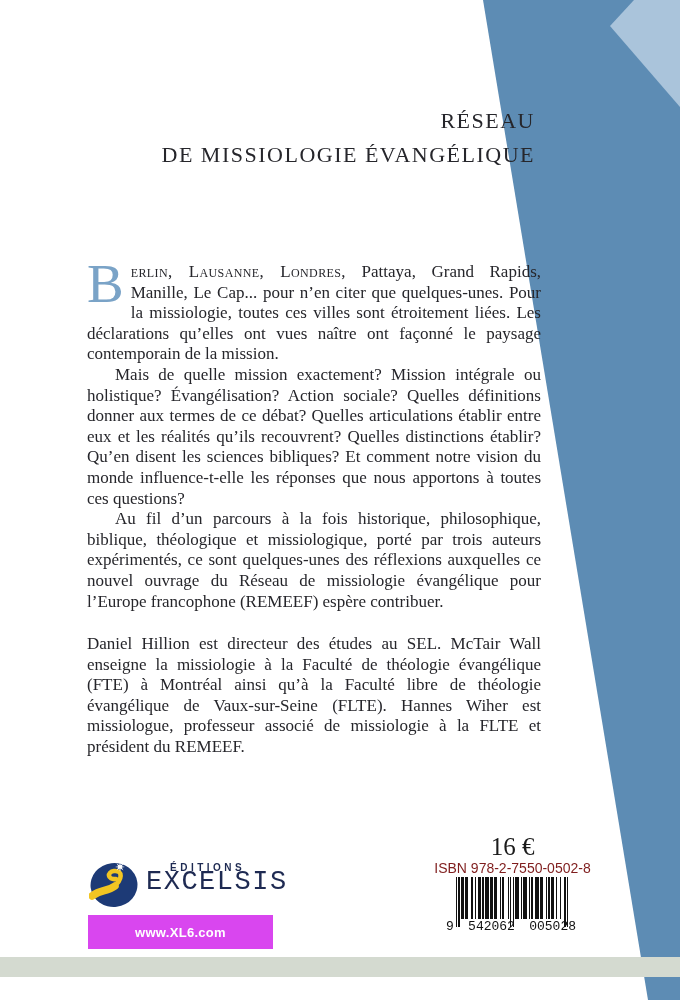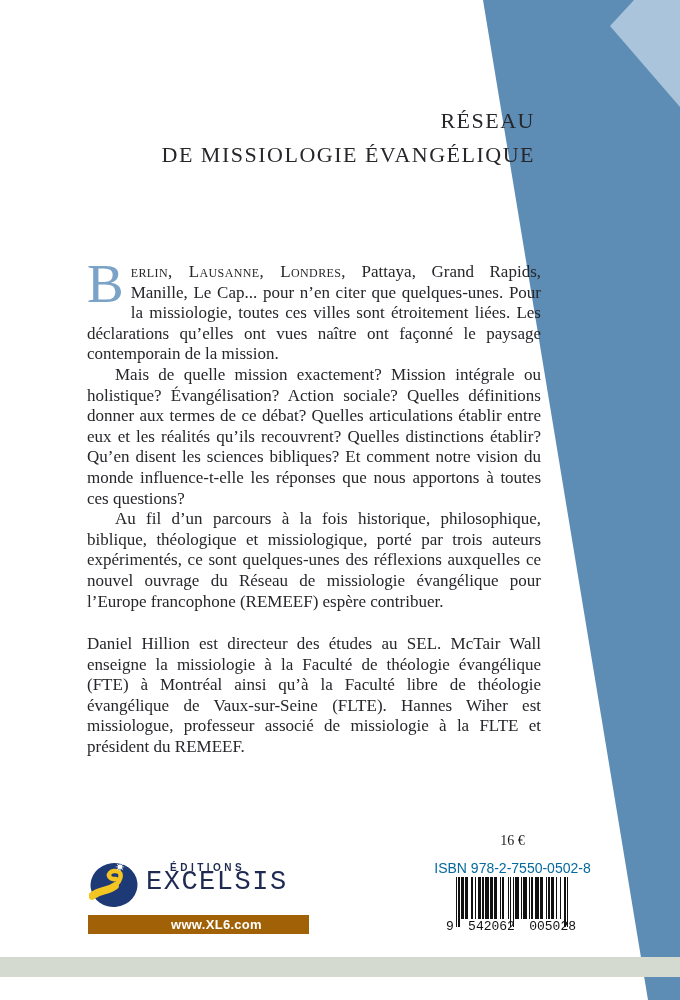--- a/index.html
+++ b/index.html
@@ -14,37 +14,37 @@
   .body-text{position:absolute;left:87px;top:262px;width:454px;z-index:1;
              color:#26262b;font-size:17px;line-height:20.6px;text-align:justify;}
   .body-text p{margin:0;}
   .body-text p.indent{text-indent:28px;}
   .dropcap{float:left;font-size:55px;line-height:41px;padding:1px 7px 0 0;color:#7aa3c7;}
   .sc{font-variant:small-caps;letter-spacing:0.4px;}
   .bio{margin-top:22px !important;}
   .bio b{font-weight:normal;}
 
   .price{position:absolute;left:430px;top:833px;width:165px;z-index:1;text-align:center;
-         color:#1b1b1b;font-size:14px;}
+         color:#1b1b1b;font-size:25px;}
   .isbn{position:absolute;left:430px;top:860px;width:165px;z-index:1;text-align:center;
-        color:#0369a1;font-size:14px;font-family:"Liberation Sans",sans-serif;}
+        color:#7f1d1d;font-size:14px;font-family:"Liberation Sans",sans-serif;}
   .barcode-wrap{position:absolute;left:456px;top:877px;width:112px;height:50px;z-index:1;}
   .barcode-digits{position:absolute;left:446px;top:919px;width:130px;z-index:1;display:flex;
         justify-content:space-between;color:#111;font-size:13px;
         font-family:"Liberation Mono",monospace;}
 
   .logo-mark{position:absolute;left:89px;top:861px;z-index:3;}
   .editions{position:absolute;left:170px;top:862px;z-index:3;color:#1e2a52;font-size:10px;
         font-weight:bold;letter-spacing:3.5px;font-family:"Liberation Sans",sans-serif;}
   .excelsis{position:absolute;left:146px;top:867px;z-index:3;color:#1e2a52;font-size:27px;
         letter-spacing:1.5px;font-family:Liberation Mono, monospace;}
-  .website-bar{position:absolute;left:88px;top:915px;width:185px;height:19px;z-index:3;
-        background:#a16207;display:flex;align-items:center;justify-content:center;
+  .website-bar{position:absolute;left:88px;top:915px;width:185px;height:34px;z-index:3;
+        background:#d946ef;display:flex;align-items:center;justify-content:center;
         color:#ffffff;font-weight:bold;font-size:13px;letter-spacing:0.3px;
-        font-family:"Liberation Sans",sans-serif;padding-left:36px;}
+        font-family:"Liberation Sans",sans-serif;}
 </style>
 </head>
 <body>
 
 <div class="page">
 
   <svg class="bg" width="680" height="1000" viewBox="0 0 680 1000">
     <polygon points="483,0 680,0 680,1000 648,1000" fill="#5d8cb4"></polygon>
     <polygon points="634,0 680,0 680,107 610,26" fill="#aac4db"></polygon>
   </svg>

